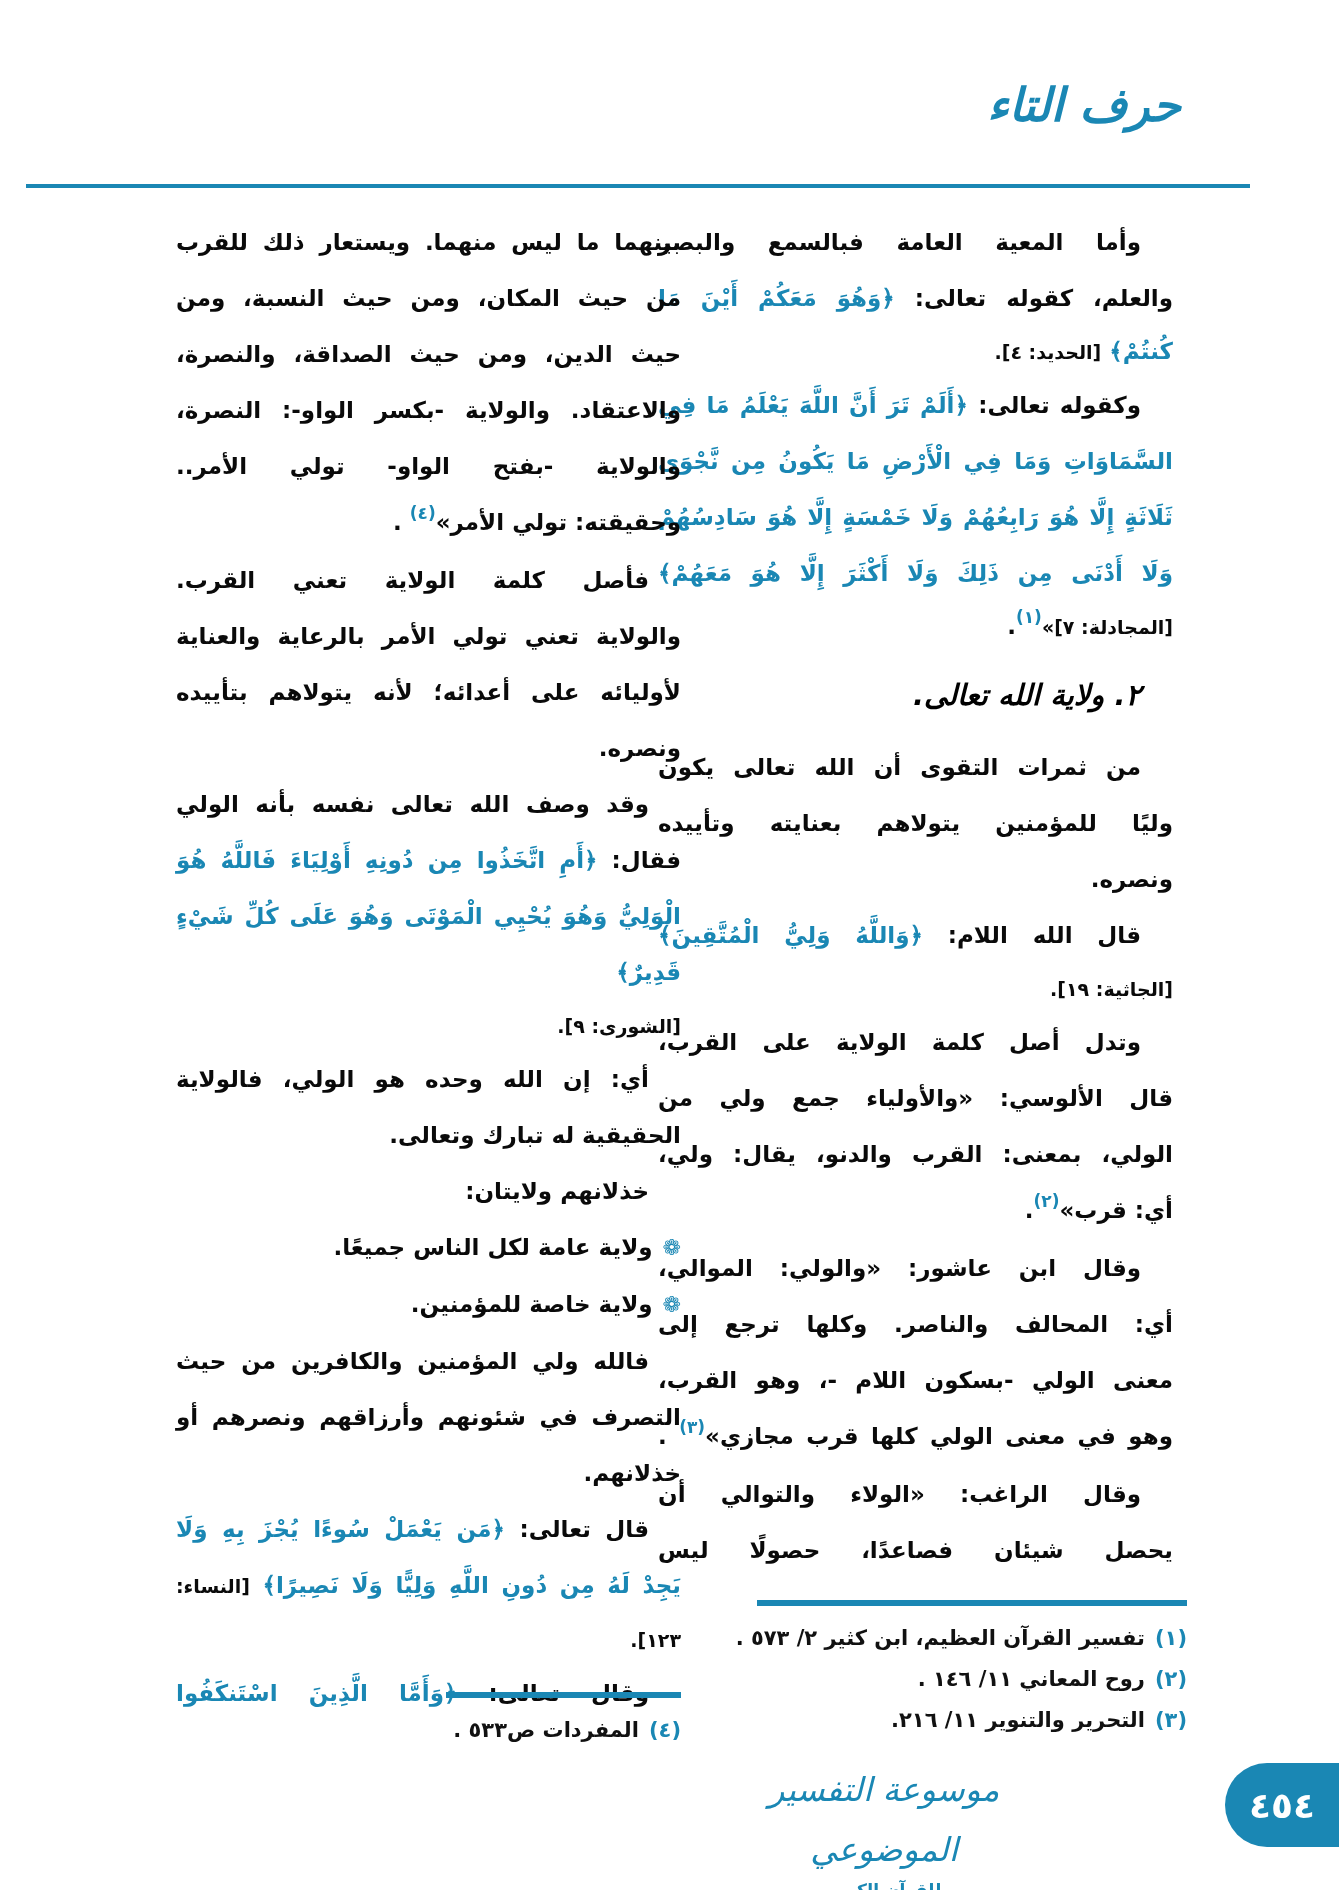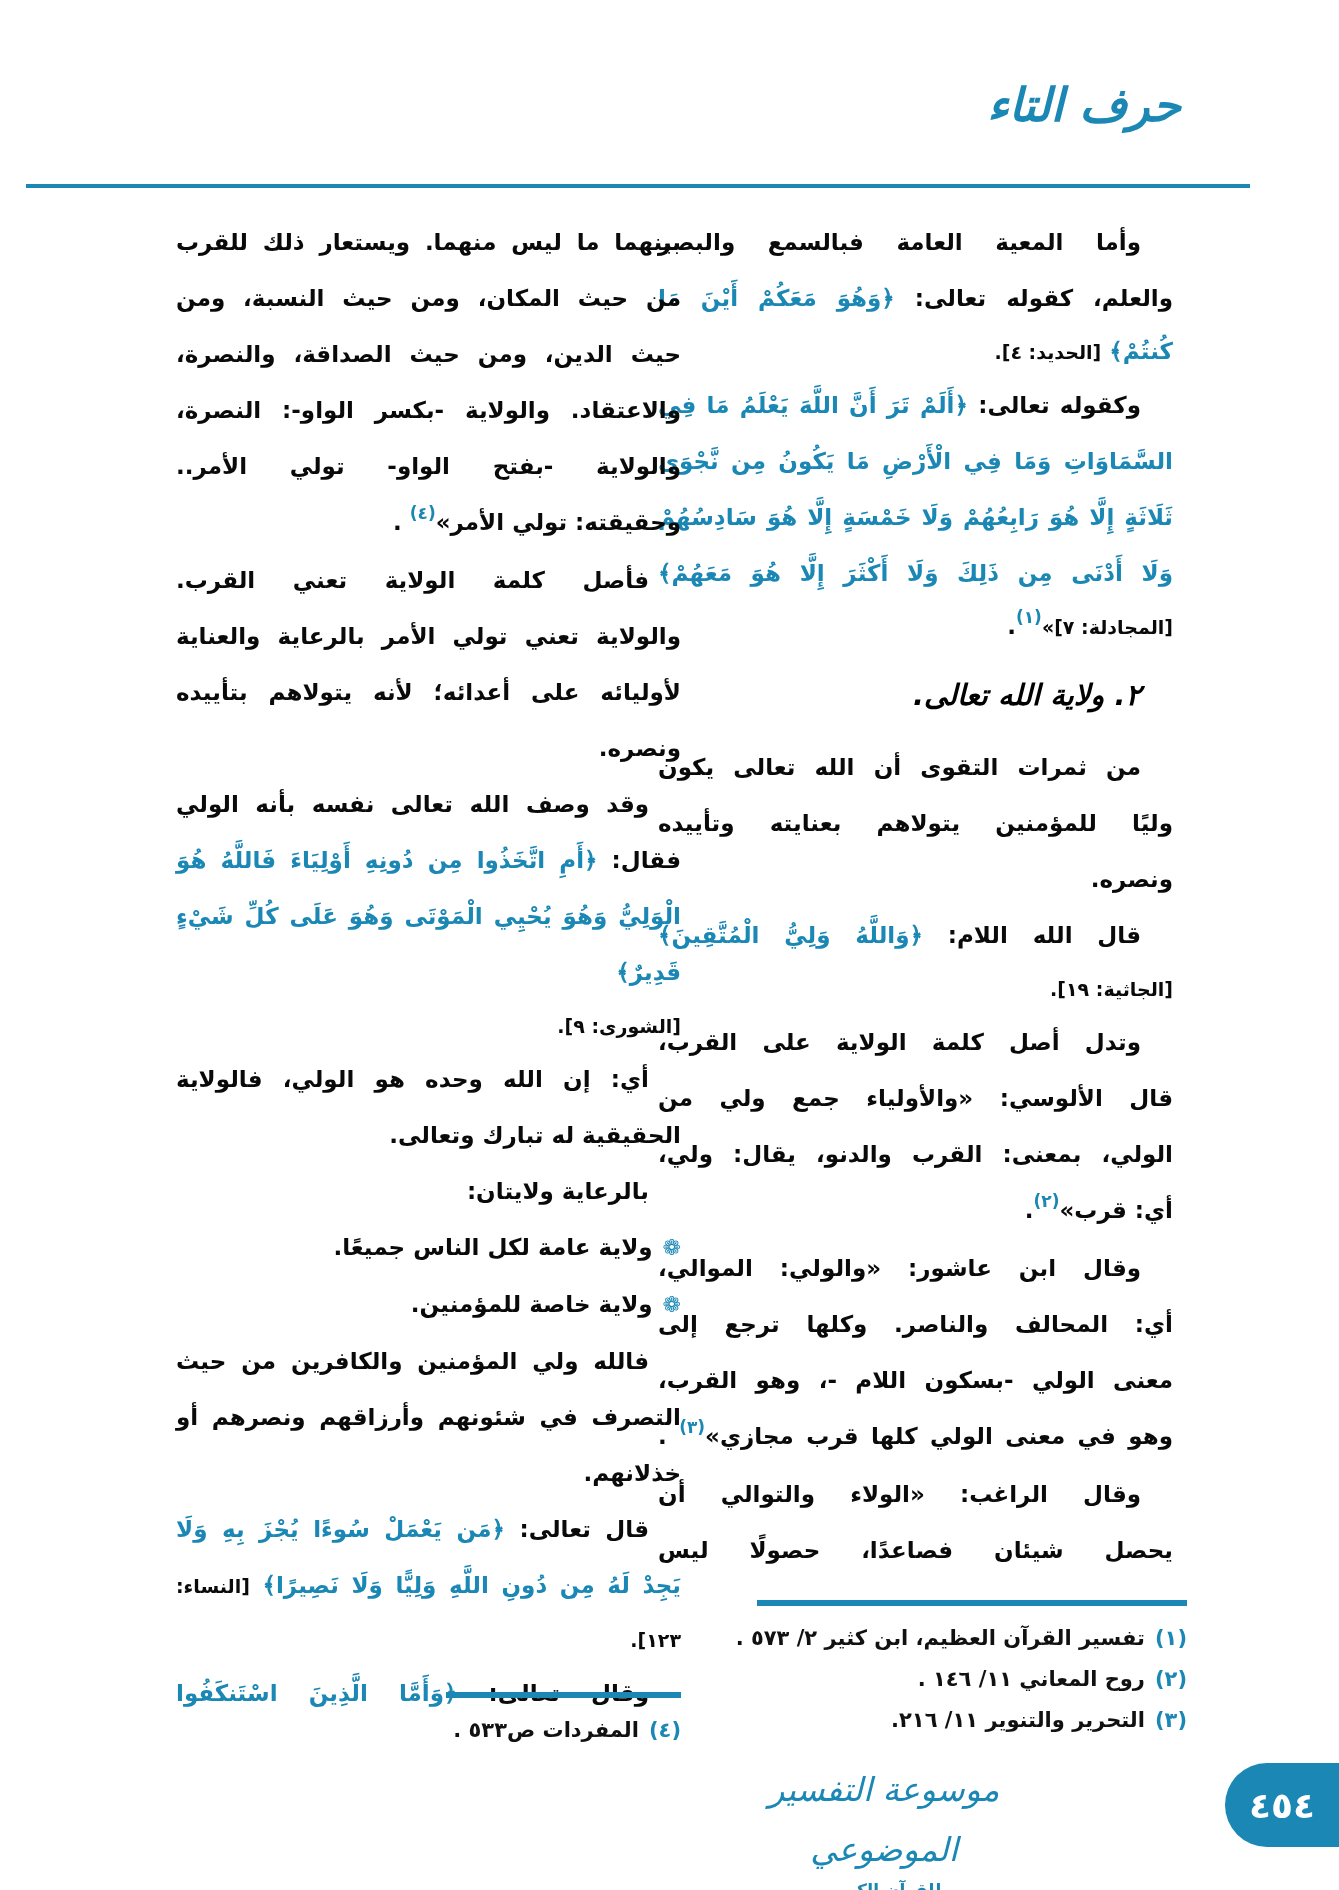--- a/index.html
+++ b/index.html
@@ -114,21 +114,21 @@
       <div class="line justify indent"><span class="seg-body">فأصل كلمة الولاية تعني القرب.</span></div>
       <div class="line justify"><span class="seg-body">والولاية تعني تولي الأمر بالرعاية والعناية</span></div>
       <div class="line justify"><span class="seg-body">لأوليائه على أعدائه؛ لأنه يتولاهم بتأييده</span></div>
       <div class="line start"><span class="seg-body">ونصره.</span></div>
       <div class="line justify indent"><span class="seg-body">وقد وصف الله تعالى نفسه بأنه الولي</span></div>
       <div class="line justify"><span class="seg-body">فقال: </span><span class="seg-quran">﴿أَمِ اتَّخَذُوا مِن دُونِهِ أَوْلِيَاءَ فَاللَّهُ هُوَ</span></div>
       <div class="line justify"><span class="seg-quran">الْوَلِيُّ وَهُوَ يُحْيِي الْمَوْتَى وَهُوَ عَلَى كُلِّ شَيْءٍ قَدِيرٌ﴾</span></div>
       <div class="line start refline"><span class="seg-ref">[الشورى: ٩].</span></div>
       <div class="line justify indent"><span class="seg-body">أي: إن الله وحده هو الولي، فالولاية</span></div>
       <div class="line start"><span class="seg-body">الحقيقية له تبارك وتعالى.</span></div>
-      <div class="line start indent"><span class="seg-body">بالرعاية ولايتان:</span></div>
+      <div class="line start indent"><span class="seg-body">خذلانهم ولايتان:</span></div>
       <div class="line start"><span class="seg-bullet">❁</span><span class="seg-body">ولاية عامة لكل الناس جميعًا.</span></div>
       <div class="line start"><span class="seg-bullet">❁</span><span class="seg-body">ولاية خاصة للمؤمنين.</span></div>
       <div class="line justify indent"><span class="seg-body">فالله ولي المؤمنين والكافرين من حيث</span></div>
       <div class="line justify"><span class="seg-body">التصرف في شئونهم وأرزاقهم ونصرهم أو</span></div>
       <div class="line start"><span class="seg-body">خذلانهم.</span></div>
       <div class="line justify indent"><span class="seg-body">قال تعالى: </span><span class="seg-quran">﴿مَن يَعْمَلْ سُوءًا يُجْزَ بِهِ وَلَا</span></div>
       <div class="line justify"><span class="seg-quran">يَجِدْ لَهُ مِن دُونِ اللَّهِ وَلِيًّا وَلَا نَصِيرًا﴾ </span><span class="seg-ref">[النساء:</span></div>
       <div class="line start refline"><span class="seg-ref">١٢٣].</span></div>
       <div class="line justify indent"><span class="seg-body">وقال تعالى: </span><span class="seg-quran">﴿وَأَمَّا الَّذِينَ اسْتَنكَفُوا</span></div>
     </div>

